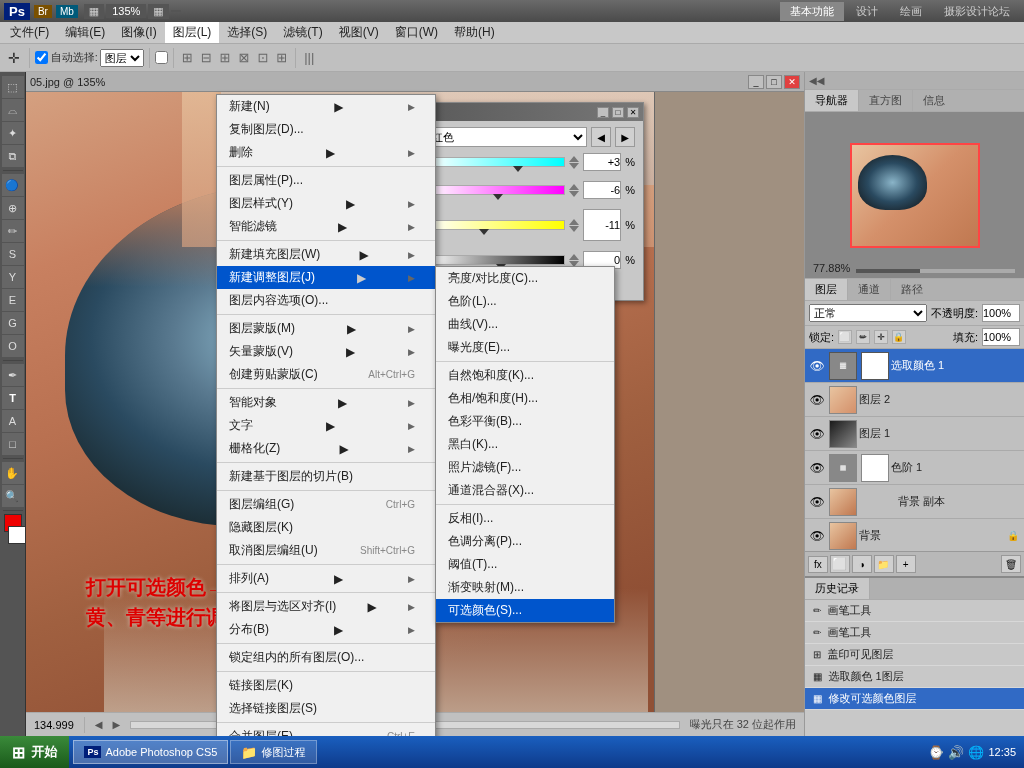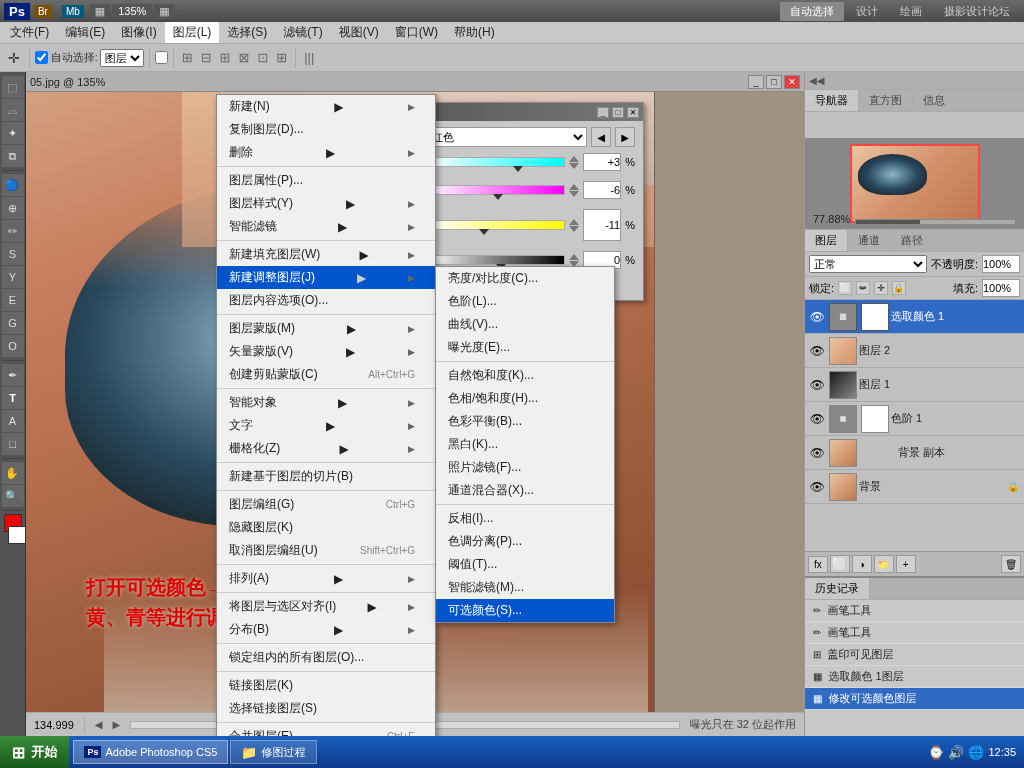--- a/index.html
+++ b/index.html
@@ -36,28 +36,28 @@
     .dropdown-item.has-sub::after { content: '▶'; font-size: 9px; color: #666; }
     .menu-separator { height: 1px; background: #ccc; margin: 2px 0; }
 
     
   </style>
 </head>
 <body>
 
 <div id="titlebar">
   <div style="color:#fff;font-weight:bold;font-size:13px;background:#001f7a;padding:1px 5px;margin-right:4px;">Ps</div>
-  <div style="background:#7a5000;color:#fff;font-size:10px;padding:1px 4px;margin-right:10px;">Br</div>
+  <div style="background:#7a5000;color:#fff;font-size:10px;padding:1px 4px;margin-right:4px;">Br</div>
   <div style="background:#005a7a;color:#fff;font-size:10px;padding:1px 4px;margin-right:6px;">Mb</div>
   <div style="color:#ccc;font-size:11px;background:#555;padding:1px 5px;margin-right:2px;">▦</div>
   <div style="color:#fff;font-size:11px;background:#555;padding:1px 6px;margin-right:2px;">135%</div>
   <div style="color:#ccc;font-size:11px;background:#555;padding:1px 5px;margin-right:2px;">▦</div>
   <div style="color:#ccc;font-size:11px;background:#555;padding:1px 5px;"></div>
   <div style="flex:1;"></div>
-  <div style="color:#fff;font-size:11px;background:#888;padding:2px 10px;margin-right:2px;">自动选择</div>
+  <div style="color:#fff;font-size:11px;background:#888;padding:2px 10px;margin-right:2px;">基本功能</div>
   <div style="color:#ccc;font-size:11px;padding:2px 10px;margin-right:2px;">设计</div>
   <div style="color:#ccc;font-size:11px;padding:2px 10px;margin-right:2px;">绘画</div>
   <div style="color:#ccc;font-size:11px;padding:2px 10px;">摄影设计论坛</div>
 </div>
 
 <div id="menubar">
   <div class="menu-item">文件(F)</div>
   <div class="menu-item">编辑(E)</div>
   <div class="menu-item">图像(I)</div>
   <div class="menu-item" style="background:#fff;position:relative;">图层(L)</div>
@@ -297,21 +297,21 @@
           <div class="dropdown-item">自然饱和度(K)...</div>
           <div class="dropdown-item">色相/饱和度(H)...</div>
           <div class="dropdown-item">色彩平衡(B)...</div>
           <div class="dropdown-item">黑白(K)...</div>
           <div class="dropdown-item">照片滤镜(F)...</div>
           <div class="dropdown-item">通道混合器(X)...</div>
           <div class="menu-separator"></div>
           <div class="dropdown-item">反相(I)...</div>
           <div class="dropdown-item">色调分离(P)...</div>
           <div class="dropdown-item">阈值(T)...</div>
-          <div class="dropdown-item">智能滤镜(M)...</div>
+          <div class="dropdown-item">渐变映射(M)...</div>
           <div class="dropdown-item" style="background:#0055cc;color:#fff;">可选颜色(S)...</div>
         </div>
       </div>
       <div class="dropdown-item">
         <span>图层内容选项(O)...</span>
       </div>
       <div class="menu-separator"></div>
 
       <div class="dropdown-item has-sub">
         <span>图层蒙版(M)</span>
@@ -401,21 +401,21 @@
     <div style="height:18px;background:#b0b0b0;display:flex;align-items:center;justify-content:space-between;padding:0 4px;border-bottom:1px solid #aaa;">
       <div style="font-size:10px;cursor:pointer;color:#555;">◀◀</div>
     </div>
 
     <div style="display:flex;background:#b0b0b0;border-bottom:1px solid #aaa;">
       <div style="padding:3px 10px;font-size:11px;cursor:pointer;background:#c8c8c8;border-right:1px solid #aaa;">导航器</div>
       <div style="padding:3px 10px;font-size:11px;cursor:pointer;border-right:1px solid #aaa;color:#444;">直方图</div>
       <div style="padding:3px 10px;font-size:11px;cursor:pointer;color:#444;">信息</div>
     </div>
 
-    <div style="height:91px;background:#888;display:flex;flex-direction:column;align-items:center;justify-content:center;position:relative;padding:6px;margin-top:26px;">
+    <div style="height:166px;background:#888;display:flex;flex-direction:column;align-items:center;justify-content:center;position:relative;padding:6px;">
 
       <div style="width:130px;height:105px;background:linear-gradient(135deg,#e8c4a0,#d4906a,#c07850);border:2px solid #ff4444;position:relative;">
         <div style="position:absolute;top:10%;left:5%;width:55%;height:55%;background:radial-gradient(ellipse,#8ab4c8,#2a4a60,#111);border-radius:50% 50% 40% 40%;"></div>
       </div>
       <div style="position:absolute;bottom:4px;left:8px;font-size:11px;color:#222;">77.88%</div>
 
       <div style="position:absolute;bottom:4px;left:50px;right:8px;height:6px;background:#aaa;border:1px solid #888;cursor:pointer;">
         <div style="width:40%;height:100%;background:#555;"></div>
       </div>
     </div>

